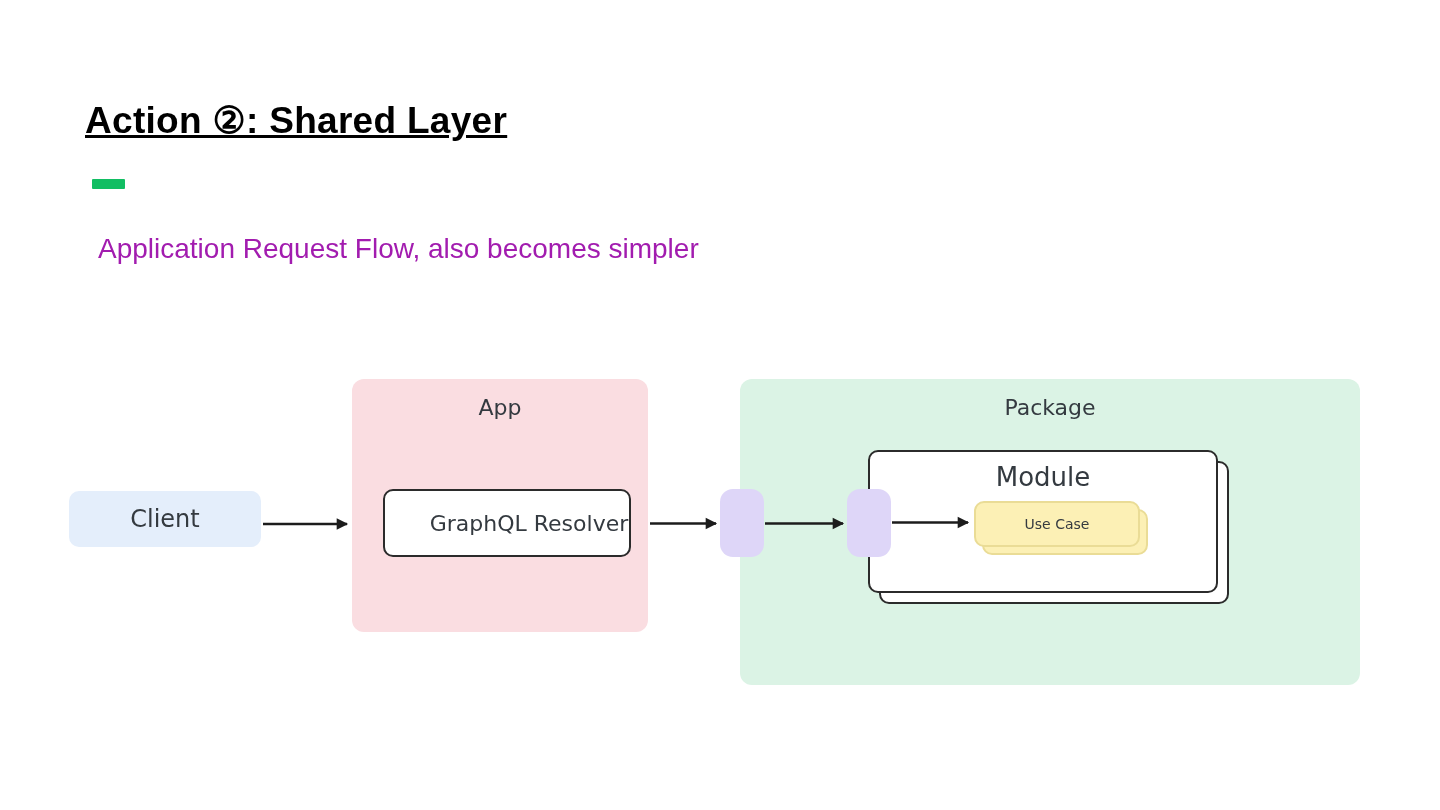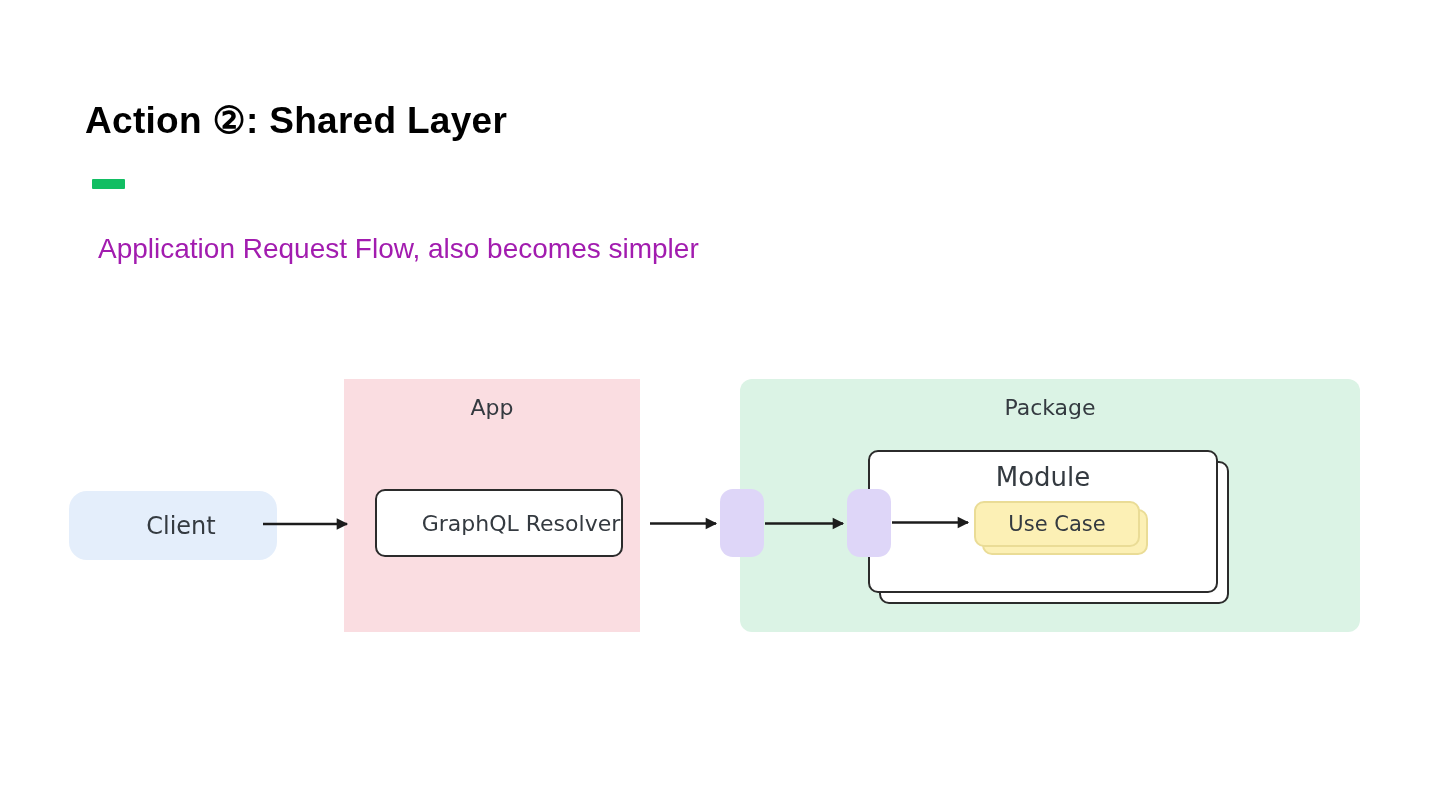--- a/index.html
+++ b/index.html
@@ -14,45 +14,45 @@
     --arrow:#1C1C1C;
     --diagram-text:#343A40;
   }
   html,body{margin:0;padding:0;background:#ffffff;}
   .slide{
     position:relative;width:1440px;height:810px;background:#ffffff;overflow:hidden;
     font-family:"Liberation Sans",sans-serif;
   }
   .title{
     position:absolute;left:85px;top:99px;margin:0;
-    font-size:37px;font-weight:bold;color:#000000;letter-spacing:0.3px;white-space:nowrap;
+    font-size:37px;font-weight:bold;color:#000000;letter-spacing:0.3px;white-space:nowrap;text-decoration:underline;
   }
   .accent-dash{
     position:absolute;left:92px;top:179px;width:33px;height:10px;
     background:var(--accent-green);border-radius:1px;
   }
   .subtitle{
     position:absolute;left:98px;top:233px;margin:0;
     font-size:28px;font-weight:normal;color:#a21caf;white-space:nowrap;
   }
   .diagram{
     position:absolute;left:0;top:0;width:1440px;height:810px;
     font-family:"DejaVu Sans","Liberation Sans",sans-serif;color:var(--diagram-text);
   }
   .node-client{
-    position:absolute;left:69px;top:491px;width:192px;height:69px;
-    background:var(--client-bg);border-radius:18px;
-    display:flex;align-items:center;justify-content:center;font-size:24px;padding-left:16px;
+    position:absolute;left:69px;top:491px;width:192px;height:56px;
+    background:var(--client-bg);border-radius:10px;
+    display:flex;align-items:center;justify-content:center;font-size:24px;
   }
   .container-app{
-    position:absolute;left:344px;top:379px;width:296px;height:253px;
-    background:var(--app-bg);border-radius:0;
+    position:absolute;left:352px;top:379px;width:296px;height:253px;
+    background:var(--app-bg);border-radius:12px;
   }
   .container-package{
-    position:absolute;left:740px;top:379px;width:620px;height:253px;
+    position:absolute;left:740px;top:379px;width:620px;height:306px;
     background:var(--package-bg);border-radius:12px;
   }
   .container-label{
     position:absolute;top:16px;left:0;width:100%;text-align:center;font-size:22px;
   }
   .node-graphql{
     position:absolute;left:31px;top:110px;width:248px;height:68px;
     background:#ffffff;border:2px solid var(--box-border);border-radius:10px;
     display:flex;align-items:center;justify-content:center;font-size:22px;box-sizing:border-box;padding-left:44px;
   }
@@ -67,21 +67,21 @@
   .module-label{
     position:absolute;top:10px;left:0;width:100%;text-align:center;font-size:26px;
   }
   .usecase-back{
     position:absolute;left:112px;top:57px;width:166px;height:46px;
     background:var(--usecase-bg);border:2px solid var(--usecase-border);border-radius:10px;box-sizing:border-box;
   }
   .node-usecase{
     position:absolute;left:104px;top:49px;width:166px;height:46px;
     background:var(--usecase-bg);border:2px solid var(--usecase-border);border-radius:10px;box-sizing:border-box;
-    display:flex;align-items:center;justify-content:center;font-size:21px;
+    display:flex;align-items:center;justify-content:center;font-size:14px;
   }
   .connector-block{
     position:absolute;top:489px;width:44px;height:68px;
     background:var(--connector-purple);border-radius:13px;
   }
   .connector-1{left:720px;}
   .connector-2{left:847px;}
   .flow-arrows{
     position:absolute;left:0;top:0;width:1440px;height:810px;pointer-events:none;
   }

